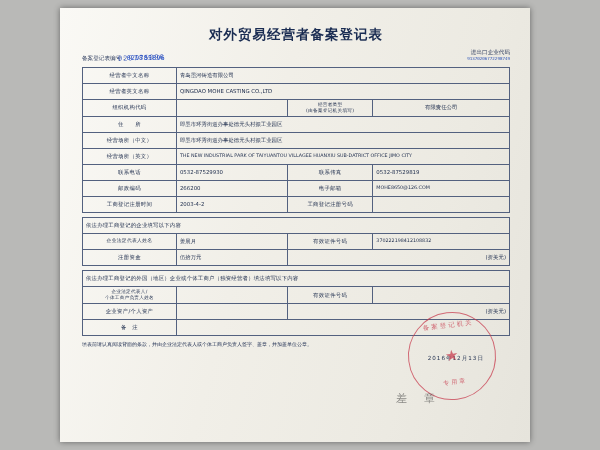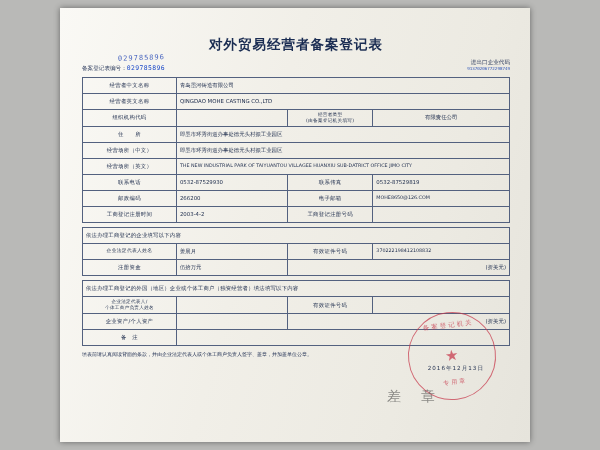--- a/index.html
+++ b/index.html
@@ -24,21 +24,21 @@
     position:absolute;
     left:22px;right:20px;top:14px;bottom:10px;
     color:#1b2a4a;
   }
   .title{
     text-align:center;
     font-size:13.5px;
     font-weight:bold;
     letter-spacing:1px;
     color:#1a2c52;
-    margin-top:14px;
+    margin-top:4px;
   }
   .tophead{
     display:flex;
     justify-content:space-between;
     align-items:flex-end;
     font-size:5.6px;
     margin-top:4px;
     color:#2b3a5c;
   }
   .tophead .left{white-space:nowrap;}
@@ -140,21 +140,21 @@
     font-family:"DejaVu Sans Mono","Liberation Mono",monospace;
     font-size:7px;
     color:#2447b5;
     letter-spacing:1px;
     transform:rotate(-2deg);
     opacity:.85;
   }
   .sig{
     position:absolute;
     right:92px;bottom:36px;
-    font-size:14px;
+    font-size:11px;
     color:#3a3a3a;
     opacity:.55;
     letter-spacing:3px;
   }
   .smallright{font-size:4.6px;text-align:right;color:#2b3a5c;}
 </style>
 </head>
 <body>
 
 <div class="page">

